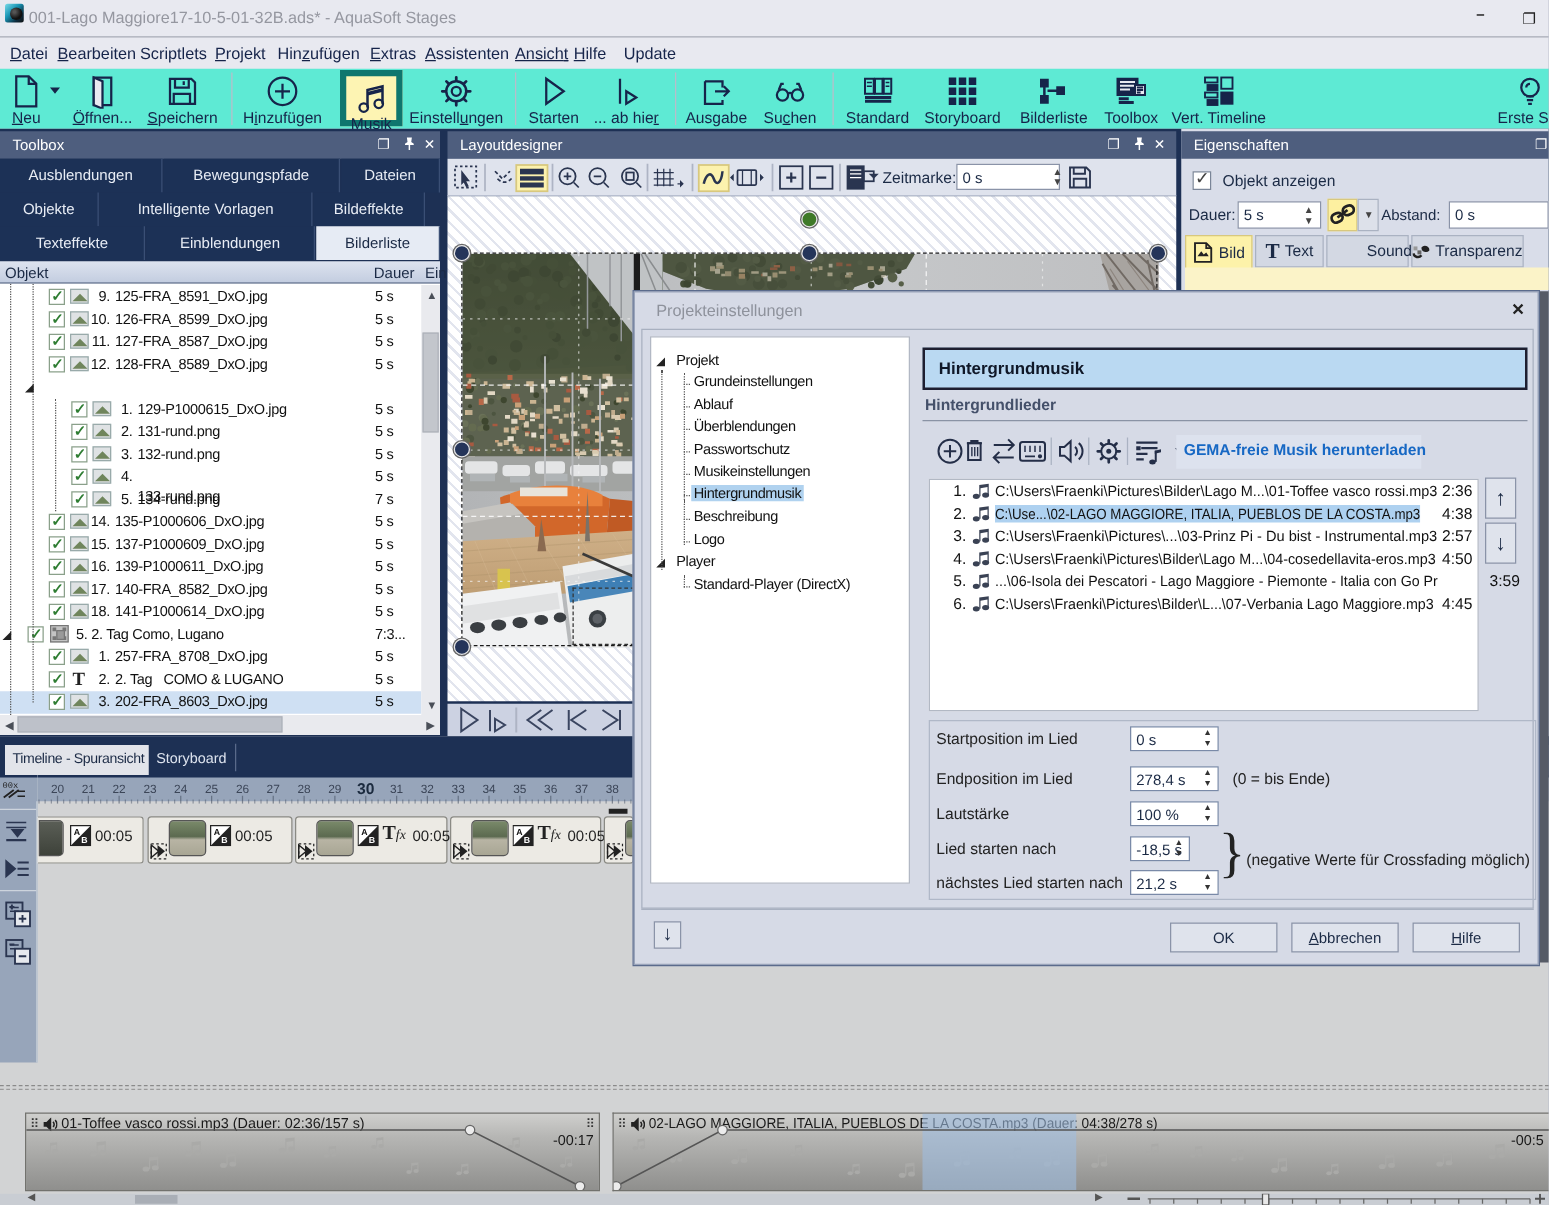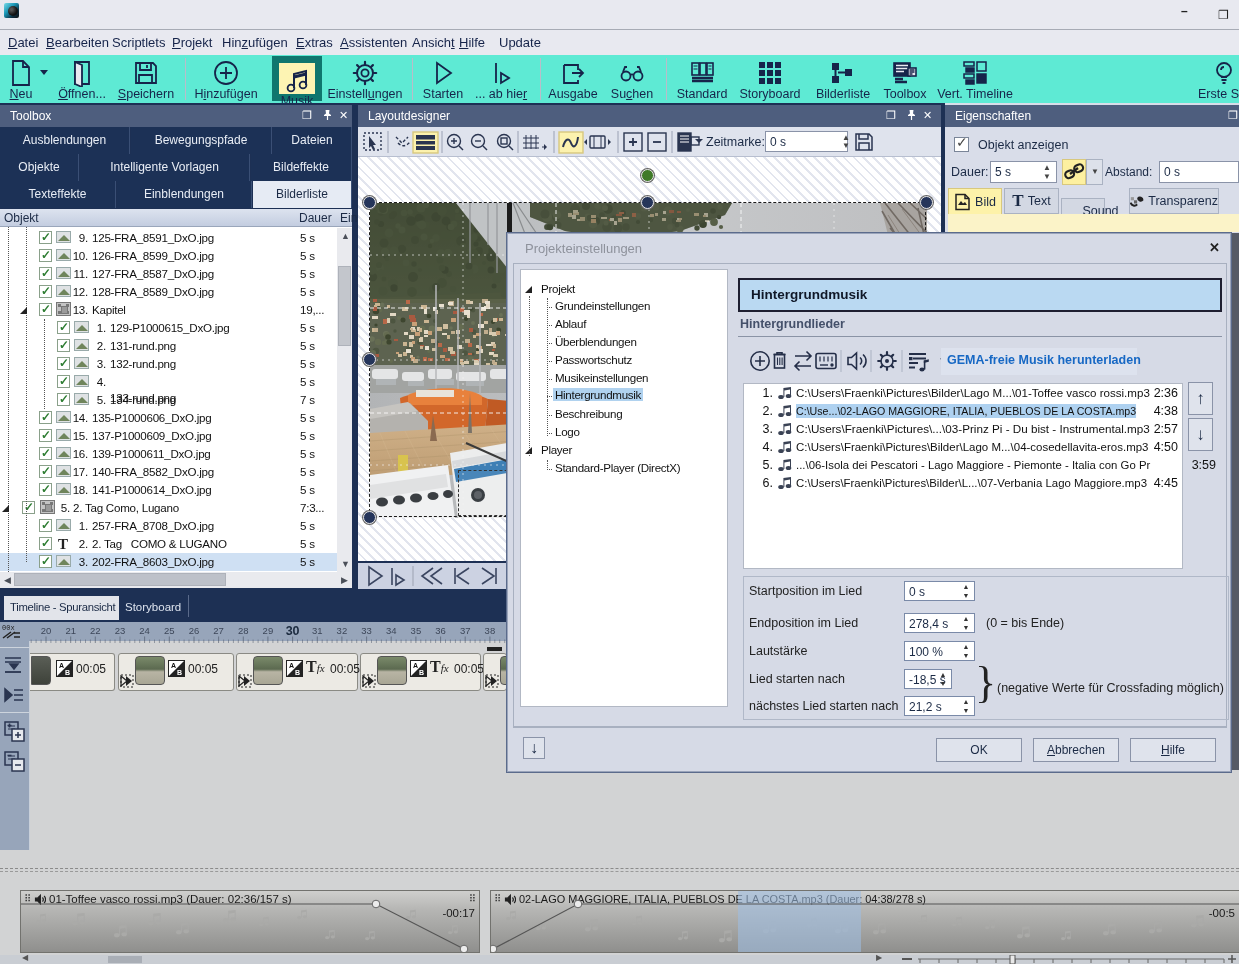--- a/index.html
+++ b/index.html
@@ -13,21 +13,21 @@
 #appicon:after{content:"";position:absolute;right:1px;top:3px;width:10px;height:10px;border-radius:50%;background:radial-gradient(circle at 35% 35%,#555 10%,#111 60%);}
 .wbtn{position:absolute;top:8px;color:#222;font-size:12px;}
 
 #menubar{position:absolute;left:0;top:29px;width:1239px;height:26px;background:#e8e9f0;border-top:1px solid #a7abb5;}
 #menubar span{position:absolute;top:5px;font-size:13px;color:#16244a;}
 
 #toolbar{position:absolute;left:0;top:55px;width:1239px;height:48px;background:#5eead4;}
 .tbtn{position:absolute;top:0;height:47px;text-align:center;color:#16244a;}
 .tbtn svg{display:block;margin:4px auto 0;}
 .tbtn .lbl{font-size:12.5px;display:block;margin-top:0px;white-space:nowrap;}
-.tbtn.hl{background:#fdf4b3;border:7px solid #0f766e;}
+.tbtn.hl{background:#fdf4b3;border:5px solid #0f766e;}
 .tsep{position:absolute;top:3px;height:42px;width:1px;background:#b9bdc9;}
 
 #main{position:absolute;left:0;top:103px;width:1239px;height:493px;background:#1d3054;}
 .ptitle{position:absolute;left:0;top:2px;right:0;height:22px;background:#4e5e7e;color:#fff;font-size:12px;}
 .ptitle .pt{position:absolute;left:10px;top:4px;}
 .pctl{position:absolute;top:4px;color:#fff;font-size:11px;}
 
 #toolbox{position:absolute;left:0;top:0;width:352px;height:486px;}
 .ttab{position:absolute;height:27px;background:#1c3156;color:#e8edf5;font-size:12px;text-align:center;line-height:27px;border-right:1px solid #3a4f75;}
 .ttab.act{background:#e6ebf4;color:#1b2a45;}
@@ -65,32 +65,33 @@
 
 #dialog{position:absolute;left:506px;top:232px;width:726px;height:541px;background:#d6dae6;border:1px solid #5b6b8c;box-shadow:0 0 0 1px #9aa4ba inset;}
 .spin{position:absolute;height:20px;background:#fff;border:1px solid #7a8aa8;font-size:12px;}
 .spin .v{position:absolute;left:4px;top:3px;}
 .spin .ar{position:absolute;right:1px;top:0;width:14px;height:18px;font-size:7px;color:#333;text-align:center;line-height:9px;}
 .btn{position:absolute;height:24px;background:#dfe3ec;border:1px solid #8a93a8;text-align:center;font-size:12px;color:#1b2a45;line-height:22px;}
 </style></head>
 <body>
 <div id="titlebar">
  <div id="appicon"></div>
+ <div class="ttext">001-Lago Maggiore17-10-5-01-32B.ads* - AquaSoft Stages</div>
  <div class="wbtn" style="left:1181px;top:4px;font-weight:bold;">–</div>
  <div class="wbtn" style="left:1218px;">❐</div>
 </div>
 <div id="menubar">
  <span style="left:8px;"><u>D</u>atei</span>
  <span style="left:46px;"><u>B</u>earbeiten</span>
  <span style="left:112px;">Scriptlets</span>
  <span style="left:172px;"><u>P</u>rojekt</span>
  <span style="left:222px;">Hin<u>z</u>ufügen</span>
  <span style="left:296px;"><u>E</u>xtras</span>
  <span style="left:340px;"><u>A</u>ssistenten</span>
- <span style="left:412px;">Ansich<u>t</u></span>
+ <span style="left:412px;text-decoration:underline;">Ansich<u>t</u></span>
  <span style="left:459px;"><u>H</u>ilfe</span>
  <span style="left:499px;">Update</span>
 </div>
 <div id="toolbar">
  <div class="tbtn" style="left:2px;width:38px;">
   <svg width="26" height="28" viewBox="0 0 26 28" fill="none" stroke="#16244a" stroke-width="1.8">
         <path d="M5 2 h10 l6 6 v18 h-16 z"></path>
         <path d="M15 2 v6 h6"></path>
       </svg>
   <span class="lbl"><u>N</u>eu</span>
@@ -245,21 +246,21 @@
             <path d="M5.5 7 v4" stroke="#fff" stroke-width="1.2"></path>
           </svg>
         </span>
         <span class="pctl" style="left:339px;">✕</span>
       </div>
   <div class="ttab" style="left:0;top:24px;width:130px;">Ausblendungen</div>
   <div class="ttab" style="left:131px;top:24px;width:141px;">Bewegungspfade</div>
   <div class="ttab" style="left:273px;top:24px;width:79px;">Dateien</div>
   <div class="ttab" style="left:0;top:51px;width:79px;">Objekte</div>
   <div class="ttab" style="left:80px;top:51px;width:170px;">Intelligente Vorlagen</div>
-  <div class="ttab" style="left:251px;top:51px;width:101px;">Bildeffekte</div>
+  <div class="ttab" style="left:251px;top:51px;width:89px;">Bildeffekte</div>
   <div class="ttab" style="left:0;top:78px;width:116px;">Texteffekte</div>
   <div class="ttab" style="left:117px;top:78px;width:135px;">Einblendungen</div>
   <div class="ttab act" style="left:253px;top:78px;width:99px;">Bilderliste</div>
   <div id="tbhead">
         <span style="position:absolute;left:4px;top:2px;">Objekt</span>
         <span style="position:absolute;left:299px;top:2px;">Dauer</span>
         <span style="position:absolute;left:340px;top:2px;">Ein</span>
       </div>
   <div id="tblist">
   <div class="trow" style="top:-16px;"></div>
@@ -283,27 +284,20 @@
           <span style="position:absolute;left:66px;width:22px;text-align:right;top:2px;">11.</span>
           <span style="position:absolute;left:92px;top:2px;">127-FRA_8587_DxO.jpg</span>
           <span class="dur" style="top:2px;">5 s</span>
         </div>
   <div class="trow" style="top:56px;">
           <span class="cb" style="left:39px;"></span>
           <span class="imgicon" style="left:56px;"></span>
           <span style="position:absolute;left:66px;width:22px;text-align:right;top:2px;">12.</span>
           <span style="position:absolute;left:92px;top:2px;">128-FRA_8589_DxO.jpg</span>
           <span class="dur" style="top:2px;">5 s</span>
-        </div>
-  <div class="trow" style="top:74px;">
-          <span class="cb" style="left:39px;"></span>
-          <span class="filmicon" style="left:56px;"></span>
-          <span style="position:absolute;left:66px;width:22px;text-align:right;top:2px;">13.</span>
-          <span style="position:absolute;left:92px;top:2px;">Kapitel</span>
-          <span class="dur" style="top:2px;">19,...</span>
         </div>
   <div class="trow" style="top:92px;">
           <span class="cb" style="left:57px;"></span>
           <span class="imgicon" style="left:74px;"></span>
           <span style="position:absolute;left:84px;width:22px;text-align:right;top:2px;">1.</span>
           <span style="position:absolute;left:110px;top:2px;">129-P1000615_DxO.jpg</span>
           <span class="dur" style="top:2px;">5 s</span>
         </div>
   <div class="trow" style="top:110px;">
           <span class="cb" style="left:57px;"></span>
@@ -1116,21 +1110,21 @@
           <path d="M2 1.5 h9 l4 4 v11 h-13z"></path>
           <path d="M11 1.5 v4 h4"></path>
           <path d="M4 12 l3 -4 l2 2.5 l2 -1.5 l2 3z" fill="#222" stroke="none"></path>
         </svg>
     <span>Bild</span>
       </div>
   <div class="ptab" style="left:59px;top:85px;width:55px;">
         <span style="font-family:'Liberation Serif',serif;font-weight:bold;font-size:17px;">T</span>
         <span>Text</span>
       </div>
-  <div class="ptab" style="left:116px;top:95px;width:44px;gap:35px;">
+  <div class="ptab" style="left:116px;top:85px;width:66px;gap:35px;">
     <svg width="17" height="16" viewBox="0 0 17 16" fill="none" stroke="#222" stroke-width="1.5">
           <path d="M2 6 h3 l4 -4 v12 l-4 -4 h-3 z" fill="#222"></path>
           <path d="M12 5 a4 4 0 0 1 0 6 M14.5 3 a7 7 0 0 1 0 10"></path>
         </svg>
     <span>Sound</span>
       </div>
   <div class="ptab" style="left:184px;top:85px;width:90px;">
     <svg width="18" height="15" viewBox="0 0 18 15" fill="#222">
           <rect x="1" y="2" width="4" height="4" fill="#999"></rect>
           <rect x="5" y="6" width="4" height="4" fill="#666"></rect>

